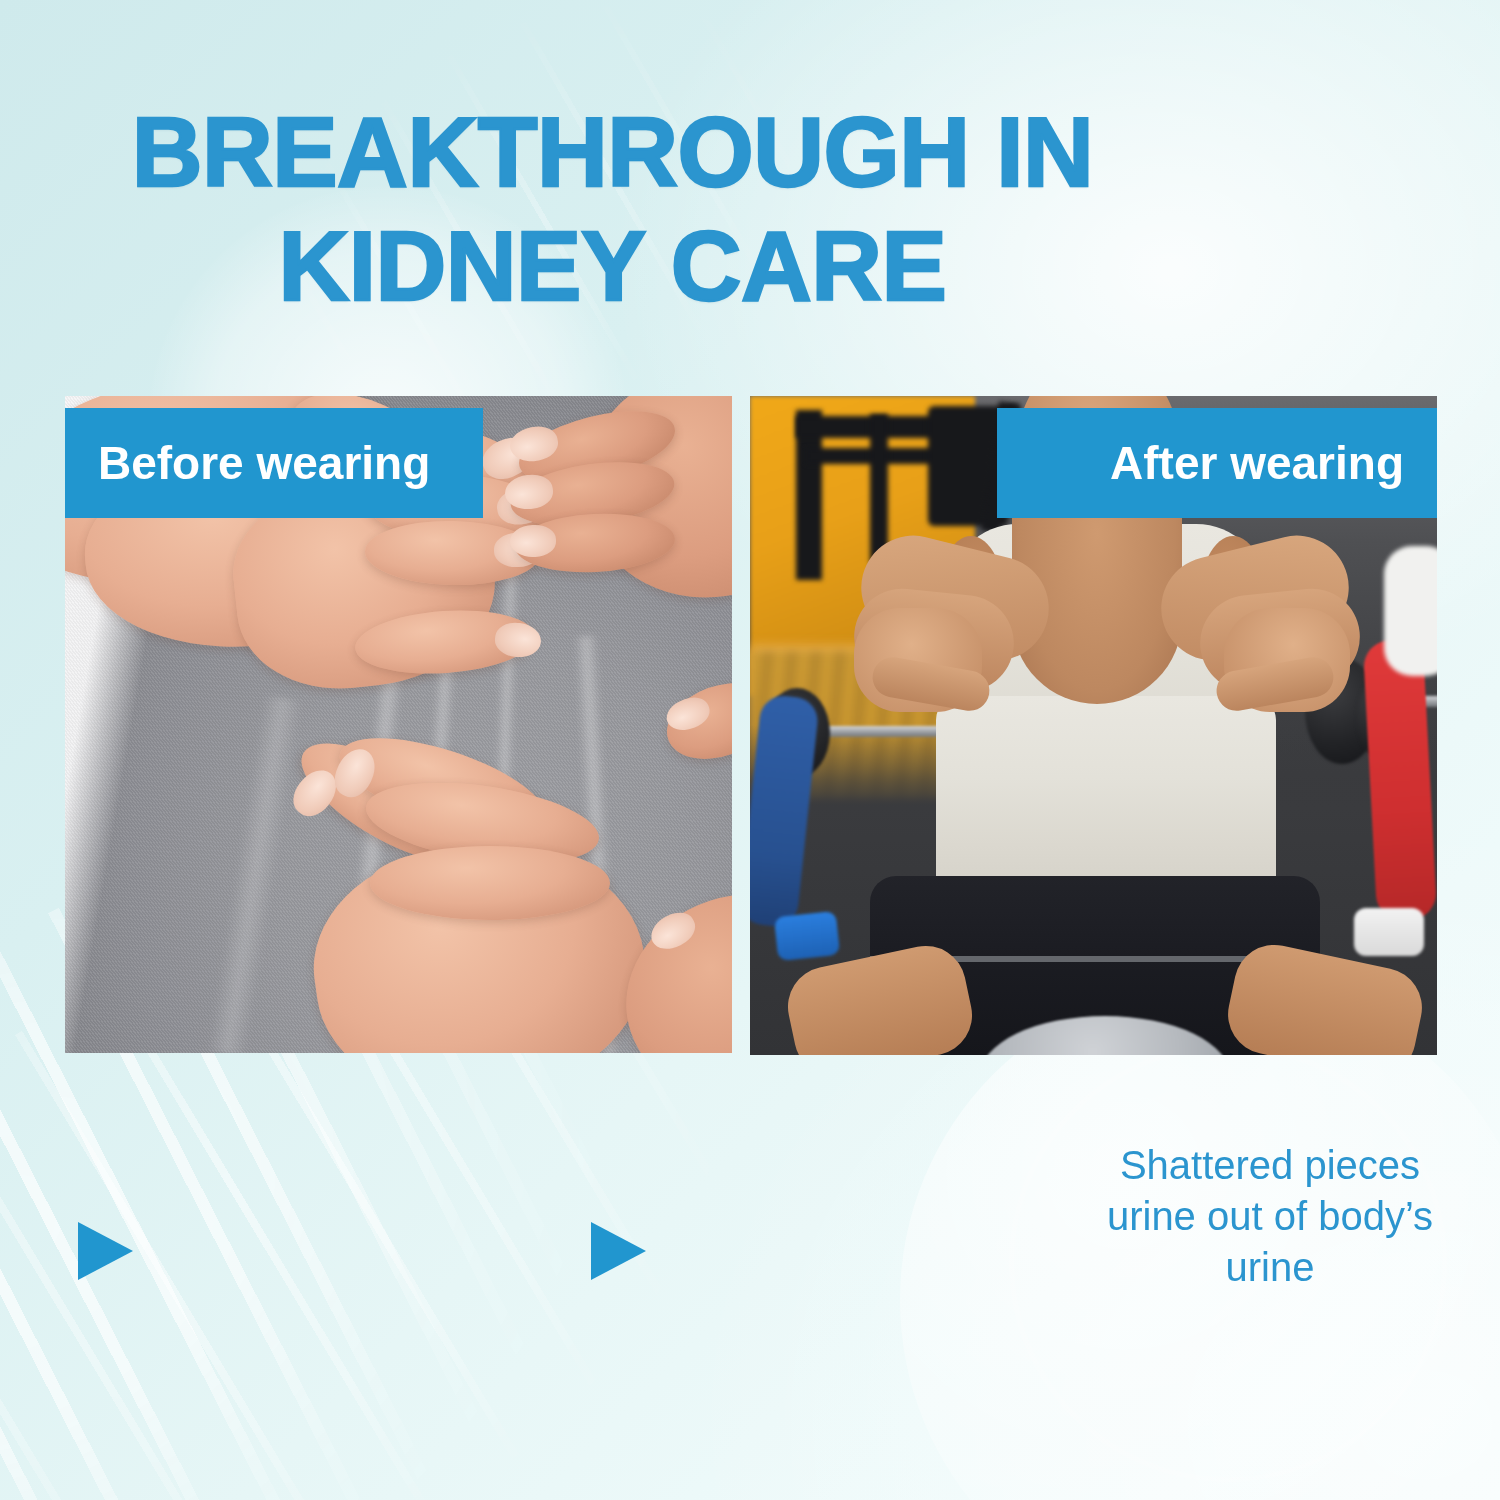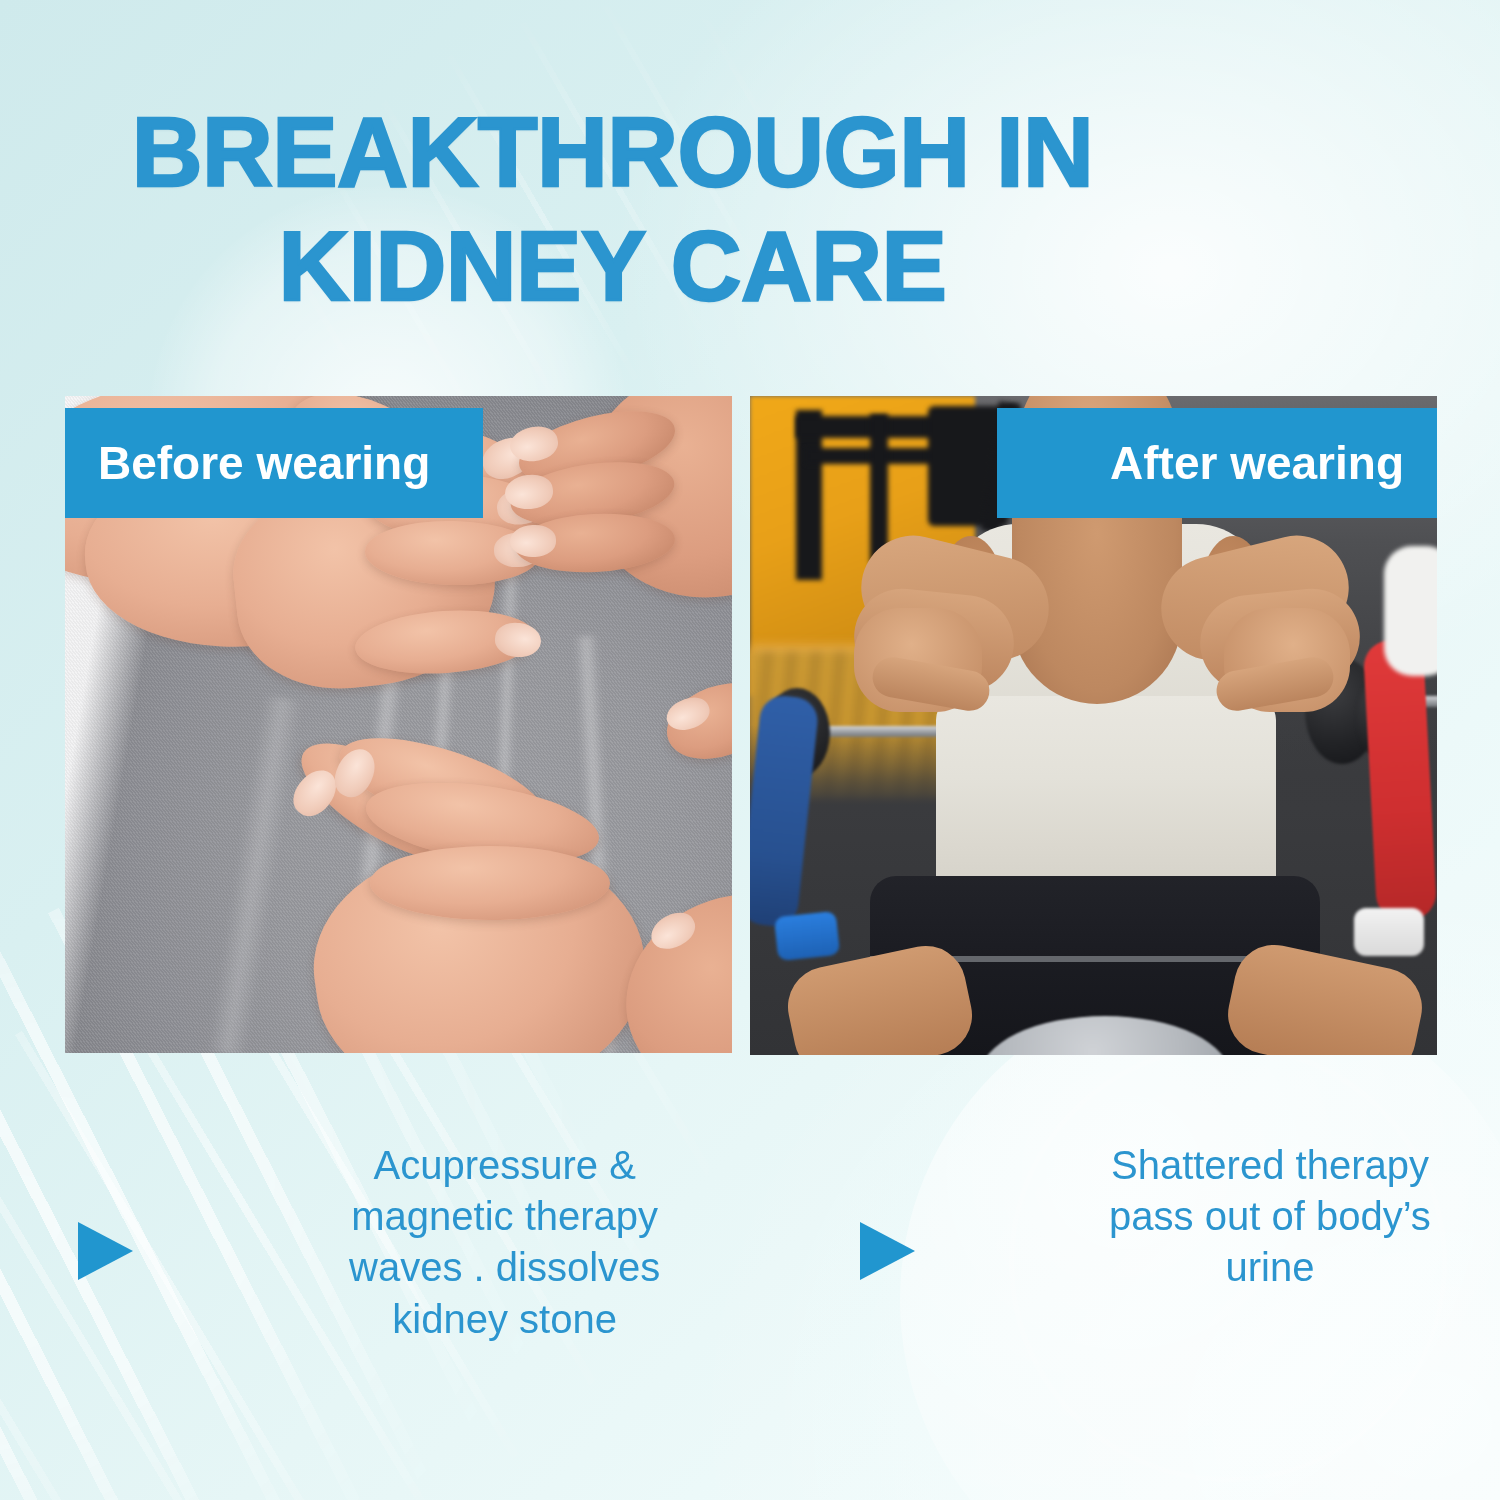--- a/index.html
+++ b/index.html
@@ -465,20 +465,19 @@
     </div>
 
     <div class="banner banner-before">Before wearing</div>
   </div>
 
   <div class="steps">
 
 
     <div class="arrow arrow-1"></div>
 
-    <div class="step-text step-2">Acupressure &amp; magnetic therapy waves . dissolves kidney stone</div>
 
     <div class="arrow arrow-2"></div>
 
-    <div class="step-text step-3">Shattered therapy pass out of body’s urine</div>
+    <div class="step-text step-3">Shattered pieces urine out of body’s urine</div>
   </div>
 
 </div>
 
 </body></html>

